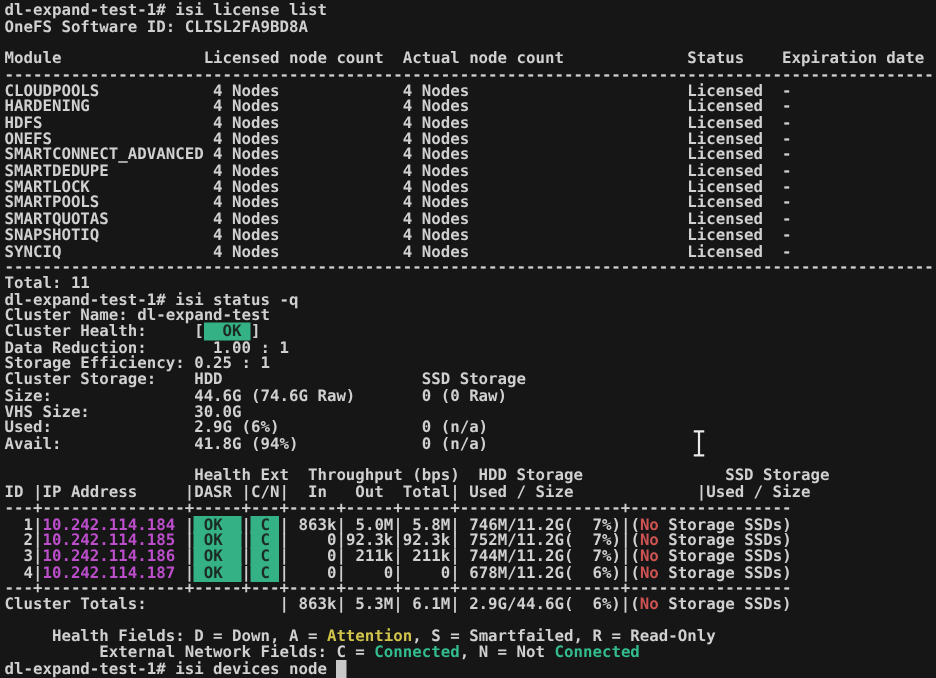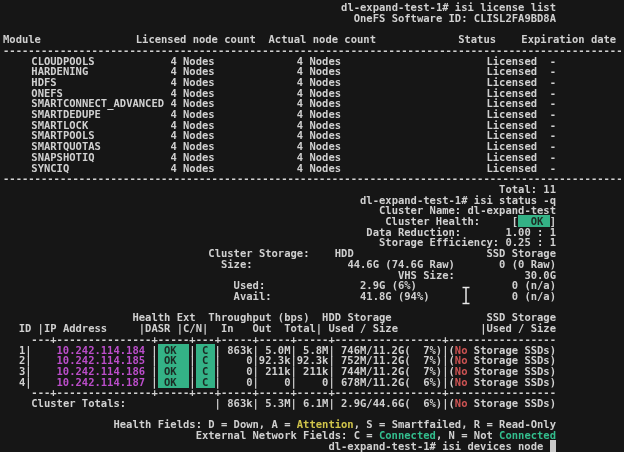--- a/index.html
+++ b/index.html
@@ -1,30 +1,30 @@
 <!DOCTYPE html>
 <html style="--bg: #161616; --fg: #d0d0d0; --magenta: #bc4ecb; --badge-bg: #34b286; --badge-fg: #1c2b24; --red: #cd5353; --yellow: #d0c44b; --green: #33bd8d; --cursor: #c9c9c9;"><head>
 <meta charset="utf-8">
 <style>
   html,body{margin:0;padding:0;}
   body{
     width:624px;height:452px;overflow:hidden;
     background:var(--bg,#161616);
     font-family:"DejaVu Sans Mono","Liberation Mono",monospace;
   }
-  #terminal{position:relative;width:556px;height:452px;text-align:right;}
+  #terminal{position:relative;width:556px;height:452px;}
   #lines{
     margin:0;padding:2px 0 0 3px;
     font-family:"DejaVu Sans Mono","Liberation Mono",monospace;
     font-size:10.5px;line-height:10.71px;font-weight:bold;
     color:var(--fg,#d0d0d0);
     white-space:pre;
   }
   .tl{height:10.71px;}
-  .sg-m{color:var(--magenta);margin-left:25px;}
+  .sg-m{color:var(--magenta);}
   .sg-b{background:var(--badge-bg);color:var(--badge-fg);}
   .sg-r{color:var(--red);}
   .sg-y{color:var(--yellow);}
   .sg-g{color:var(--green);}
   .sg-u{}
   .sg-k{background:var(--cursor);color:var(--cursor);}
   .ibeam{
     position:absolute;left:460px;top:286px;width:12px;height:19px;
     pointer-events:none;
   }

